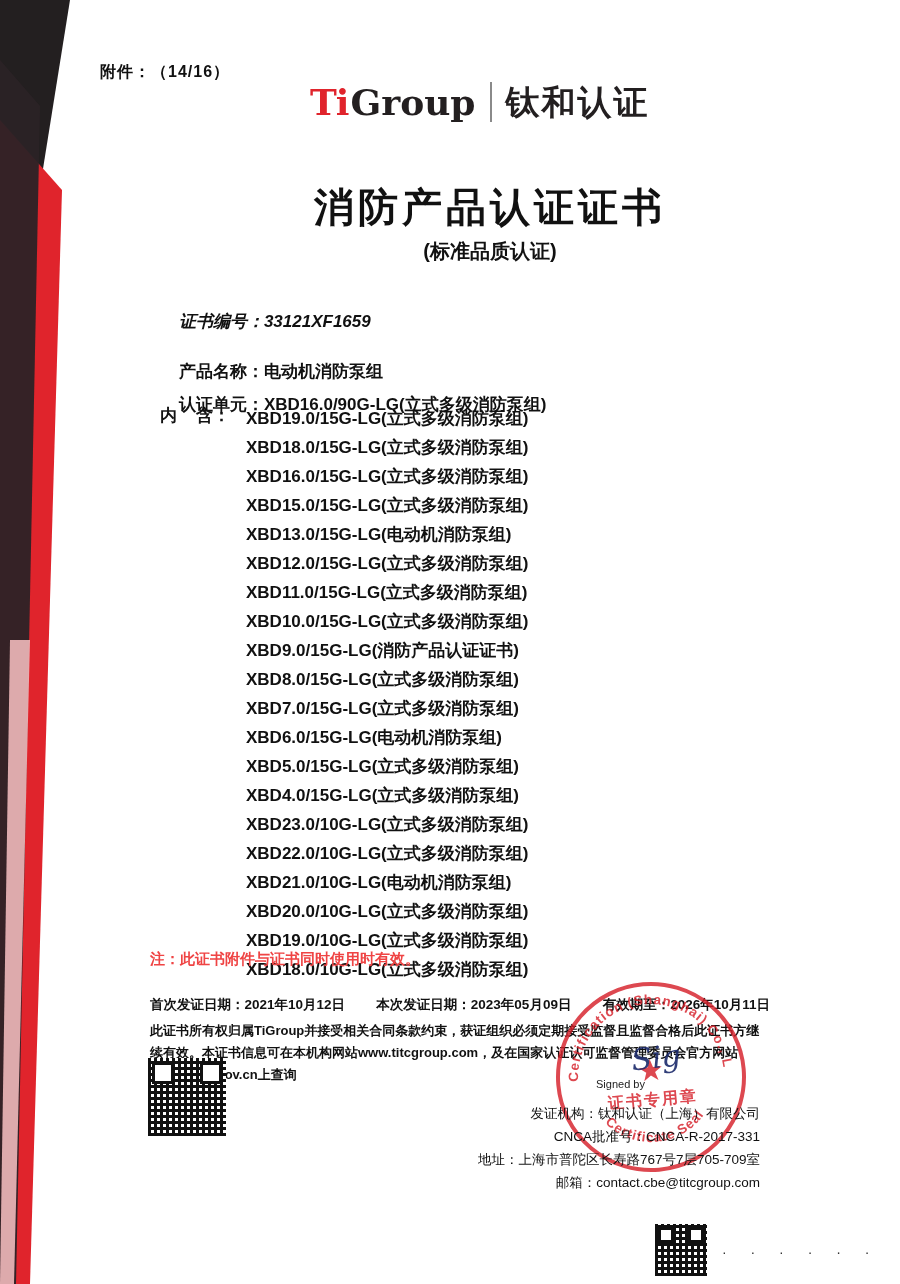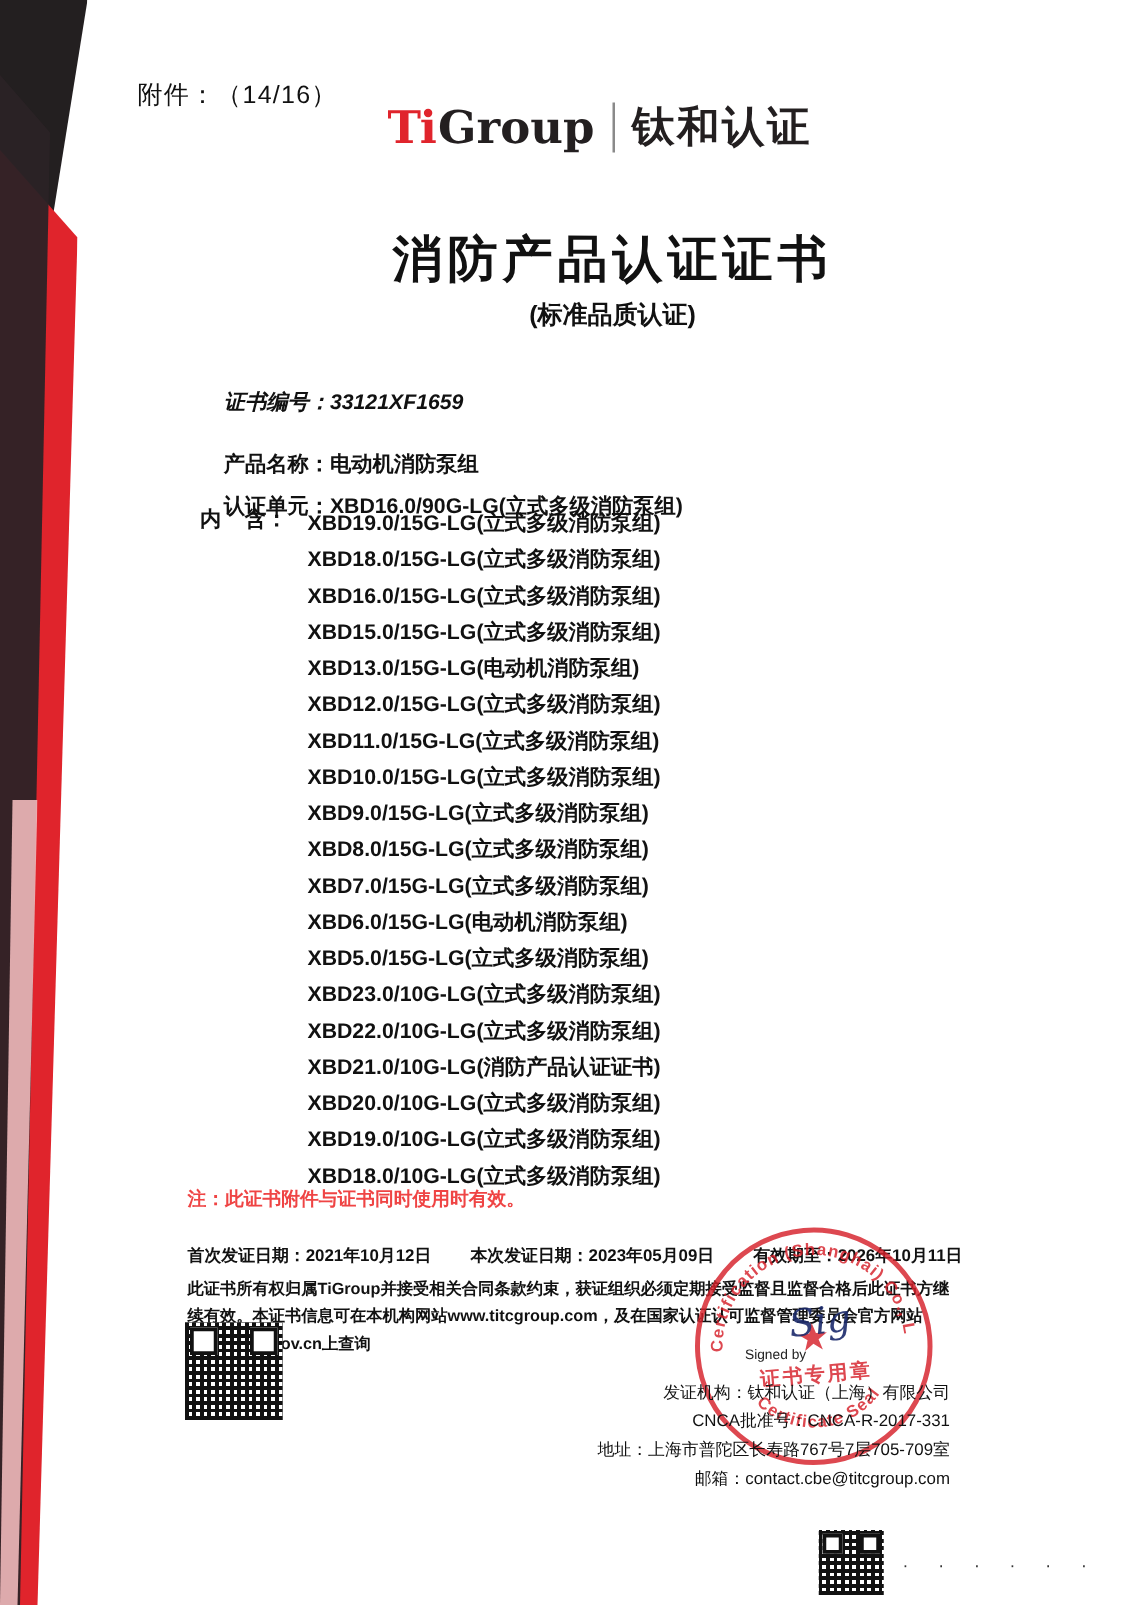--- a/index.html
+++ b/index.html
@@ -59,24 +59,24 @@
   
   .page {
     position: absolute;
     left: 0; top: 0;
     width: 900px;
     height: 1284px;
   }
 
   .attachment-no {
     position: absolute;
-    left: 110px;
+    left: 100px;
     top: 62px;
-    font-size: 20px;
-    font-weight: normal;
+    font-size: 16px;
+    font-weight: bold;
     letter-spacing: 1px;
     color: #111;
     white-space: pre;
   }
 
   
   .logo-wrap {
     position: absolute;
     left: 310px;
     top: 78px;
@@ -372,28 +372,29 @@
 
   <div class="includes-list">
     <div>XBD19.0/15G-LG(立式多级消防泵组)</div>
     <div>XBD18.0/15G-LG(立式多级消防泵组)</div>
     <div>XBD16.0/15G-LG(立式多级消防泵组)</div>
     <div>XBD15.0/15G-LG(立式多级消防泵组)</div>
     <div>XBD13.0/15G-LG(电动机消防泵组)</div>
     <div>XBD12.0/15G-LG(立式多级消防泵组)</div>
     <div>XBD11.0/15G-LG(立式多级消防泵组)</div>
     <div>XBD10.0/15G-LG(立式多级消防泵组)</div>
-    <div>XBD9.0/15G-LG(立式多级消防泵组)</div>
+    <div>XBD9.0/15G-LG(消防产品认证证书)</div>
     <div>XBD8.0/15G-LG(立式多级消防泵组)</div>
     <div>XBD7.0/15G-LG(立式多级消防泵组)</div>
     <div>XBD6.0/15G-LG(电动机消防泵组)</div>
     <div>XBD5.0/15G-LG(立式多级消防泵组)</div>
+    <div>XBD4.0/15G-LG(立式多级消防泵组)</div>
     <div>XBD23.0/10G-LG(立式多级消防泵组)</div>
     <div>XBD22.0/10G-LG(立式多级消防泵组)</div>
-    <div>XBD21.0/10G-LG(消防产品认证证书)</div>
+    <div>XBD21.0/10G-LG(电动机消防泵组)</div>
     <div>XBD20.0/10G-LG(立式多级消防泵组)</div>
     <div>XBD19.0/10G-LG(立式多级消防泵组)</div>
     <div>XBD18.0/10G-LG(立式多级消防泵组)</div>
   </div>
 
   <div class="note">注：此证书附件与证书同时使用时有效。</div>
 
   <div class="dates">
     <span>首次发证日期：2021年10月12日</span>
     <span>本次发证日期：2023年05月09日</span>

